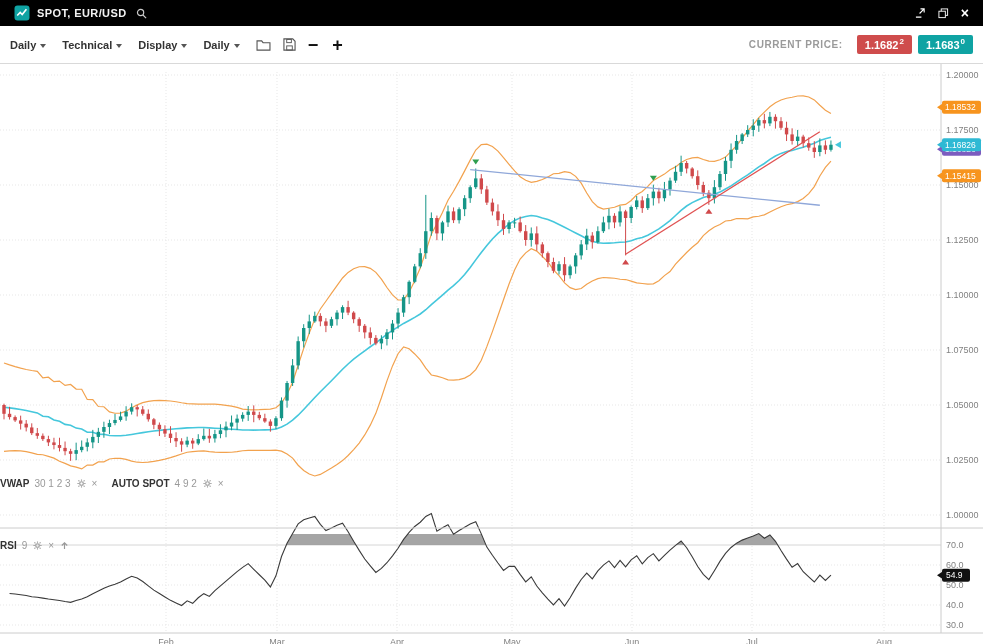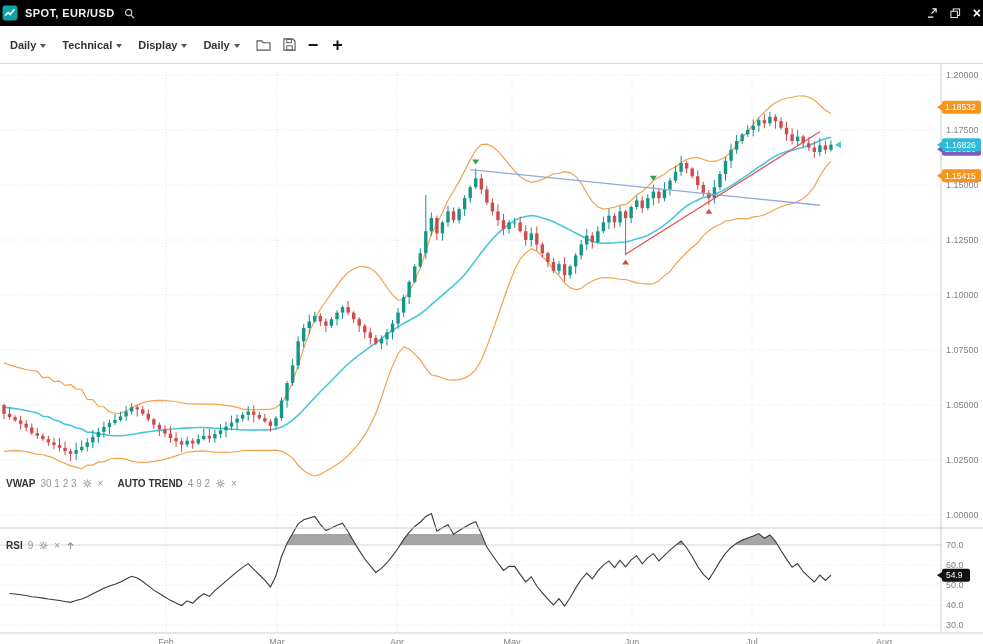--- a/index.html
+++ b/index.html
@@ -4,21 +4,21 @@
 <style>
   * { box-sizing: border-box; }
   html,body { margin:0; padding:0; }
   body {
     width:983px; height:644px; overflow:hidden; background:#fff;
     font-family:"Liberation Sans", sans-serif; -webkit-font-smoothing:antialiased;
   }
   
   .titlebar {
     height:26px; background:#000; display:flex; align-items:center;
-    padding:0 2px; color:#fff;
+    padding:0 14px; color:#fff;
   }
   .logo { display:inline-flex; margin-right:7px; }
   .tb-title { font-size:11px; font-weight:bold; letter-spacing:.4px; color:#f2f2f2; }
   .tb-search { display:inline-flex; margin-left:9px; cursor:pointer; }
   .tb-right { margin-left:auto; display:flex; align-items:center; gap:12px; }
   .tb-right > span { display:inline-flex; align-items:center; cursor:pointer; }
   .tb-close { font-size:14px; line-height:1; color:#fff; font-weight:bold; }
   
   .toolbar {
     height:38px; display:flex; align-items:center; padding:0 10px;
@@ -30,21 +30,21 @@
   .tool-ico { display:inline-flex; margin-right:12px; cursor:pointer; }
   .zoom-btn { font-size:18px; font-weight:bold; color:#111; margin-right:14px; cursor:pointer; line-height:1; }
   .price-area { margin-left:auto; display:flex; align-items:center; }
   .cp-label { font-size:10px; font-weight:bold; letter-spacing:.6px; color:#9a9a9a; margin-right:8px; }
   .price-badge { border-radius:2px; color:#fff; font-size:11px; font-weight:bold;
     padding:2px 8px 3px 8px; margin-left:6px; cursor:pointer; }
   .price-badge .sup { font-size:8px; vertical-align:super; margin-left:1px; }
   
   .chart-area { position:relative; width:983px; height:588px; background:#fff; }
   #price-chart-svg { position:absolute; top:0; left:0; }
-  .ind-row { position:absolute; left:6px; font-size:10px; display:flex; align-items:center; white-space:nowrap; z-index:5; }
+  .ind-row { position:absolute; left:0; font-size:10px; display:flex; align-items:center; white-space:nowrap; z-index:5; }
   .ind-name { font-weight:bold; color:#333; }
   .ind-params { color:#999; margin-left:5px; }
   .ind-ico { display:inline-flex; margin-left:6px; cursor:pointer; color:#999; font-size:10px; line-height:1; }
   .ind-gap { width:14px; }
 </style>
 </head>
 <body>
 
 <div class="titlebar">
   <span class="logo">
@@ -88,20 +88,25 @@
   </span>
   <span class="tool-ico">
     <svg width="13" height="13" viewBox="0 0 14 14">
         <path d="M1 1h9.5L13 3.5V13H1z" fill="none" stroke="#555" stroke-width="1.2"></path>
         <rect x="4" y="8.5" width="6" height="4.5" fill="none" stroke="#555"></rect>
         <rect x="4" y="1.5" width="5" height="3.5" fill="none" stroke="#555"></rect>
       </svg>
   </span>
   <span class="zoom-btn">−</span>
   <span class="zoom-btn">+</span>
+  <span class="price-area">
+    <span class="cp-label">CURRENT PRICE:</span>
+    <span class="price-badge" style="background:#cf4c4c"><span>1.1682</span><span class="sup">2</span></span>
+    <span class="price-badge" style="background:#0fa3a3"><span>1.1683</span><span class="sup">0</span></span>
+  </span>
 </div>
 
 <div class="chart-area">
   <svg id="price-chart-svg" width="983" height="588">
       <defs>
         <clipPath id="obClip">
           <rect x="0" y="470" width="941" height="11"></rect>
         </clipPath>
       </defs>
       <line x1="166" y1="8" x2="166" y2="569" stroke="#e7e7e7" stroke-dasharray="1,2"></line>
@@ -485,21 +490,21 @@
     <span class="ind-ico">
       <svg width="9" height="9" viewBox="0 0 10 10">
           <g stroke="#999" stroke-width="1.2" fill="none">
             <circle cx="5" cy="5" r="2"></circle>
             <path d="M5 0.5V2M5 8v1.5M0.5 5H2M8 5h1.5M1.6 1.6l1.1 1.1M7.3 7.3l1.1 1.1M8.4 1.6L7.3 2.7M2.7 7.3L1.6 8.4"></path>
           </g>
         </svg>
     </span>
     <span class="ind-ico">×</span>
     <span class="ind-gap"></span>
-    <span class="ind-name">AUTO TREND</span>
+    <span class="ind-name">AUTO SPOT</span>
     <span class="ind-params">4 9 2</span>
     <span class="ind-ico">
       <svg width="9" height="9" viewBox="0 0 10 10">
           <g stroke="#999" stroke-width="1.2" fill="none">
             <circle cx="5" cy="5" r="2"></circle>
             <path d="M5 0.5V2M5 8v1.5M0.5 5H2M8 5h1.5M1.6 1.6l1.1 1.1M7.3 7.3l1.1 1.1M8.4 1.6L7.3 2.7M2.7 7.3L1.6 8.4"></path>
           </g>
         </svg>
     </span>
     <span class="ind-ico">×</span>

